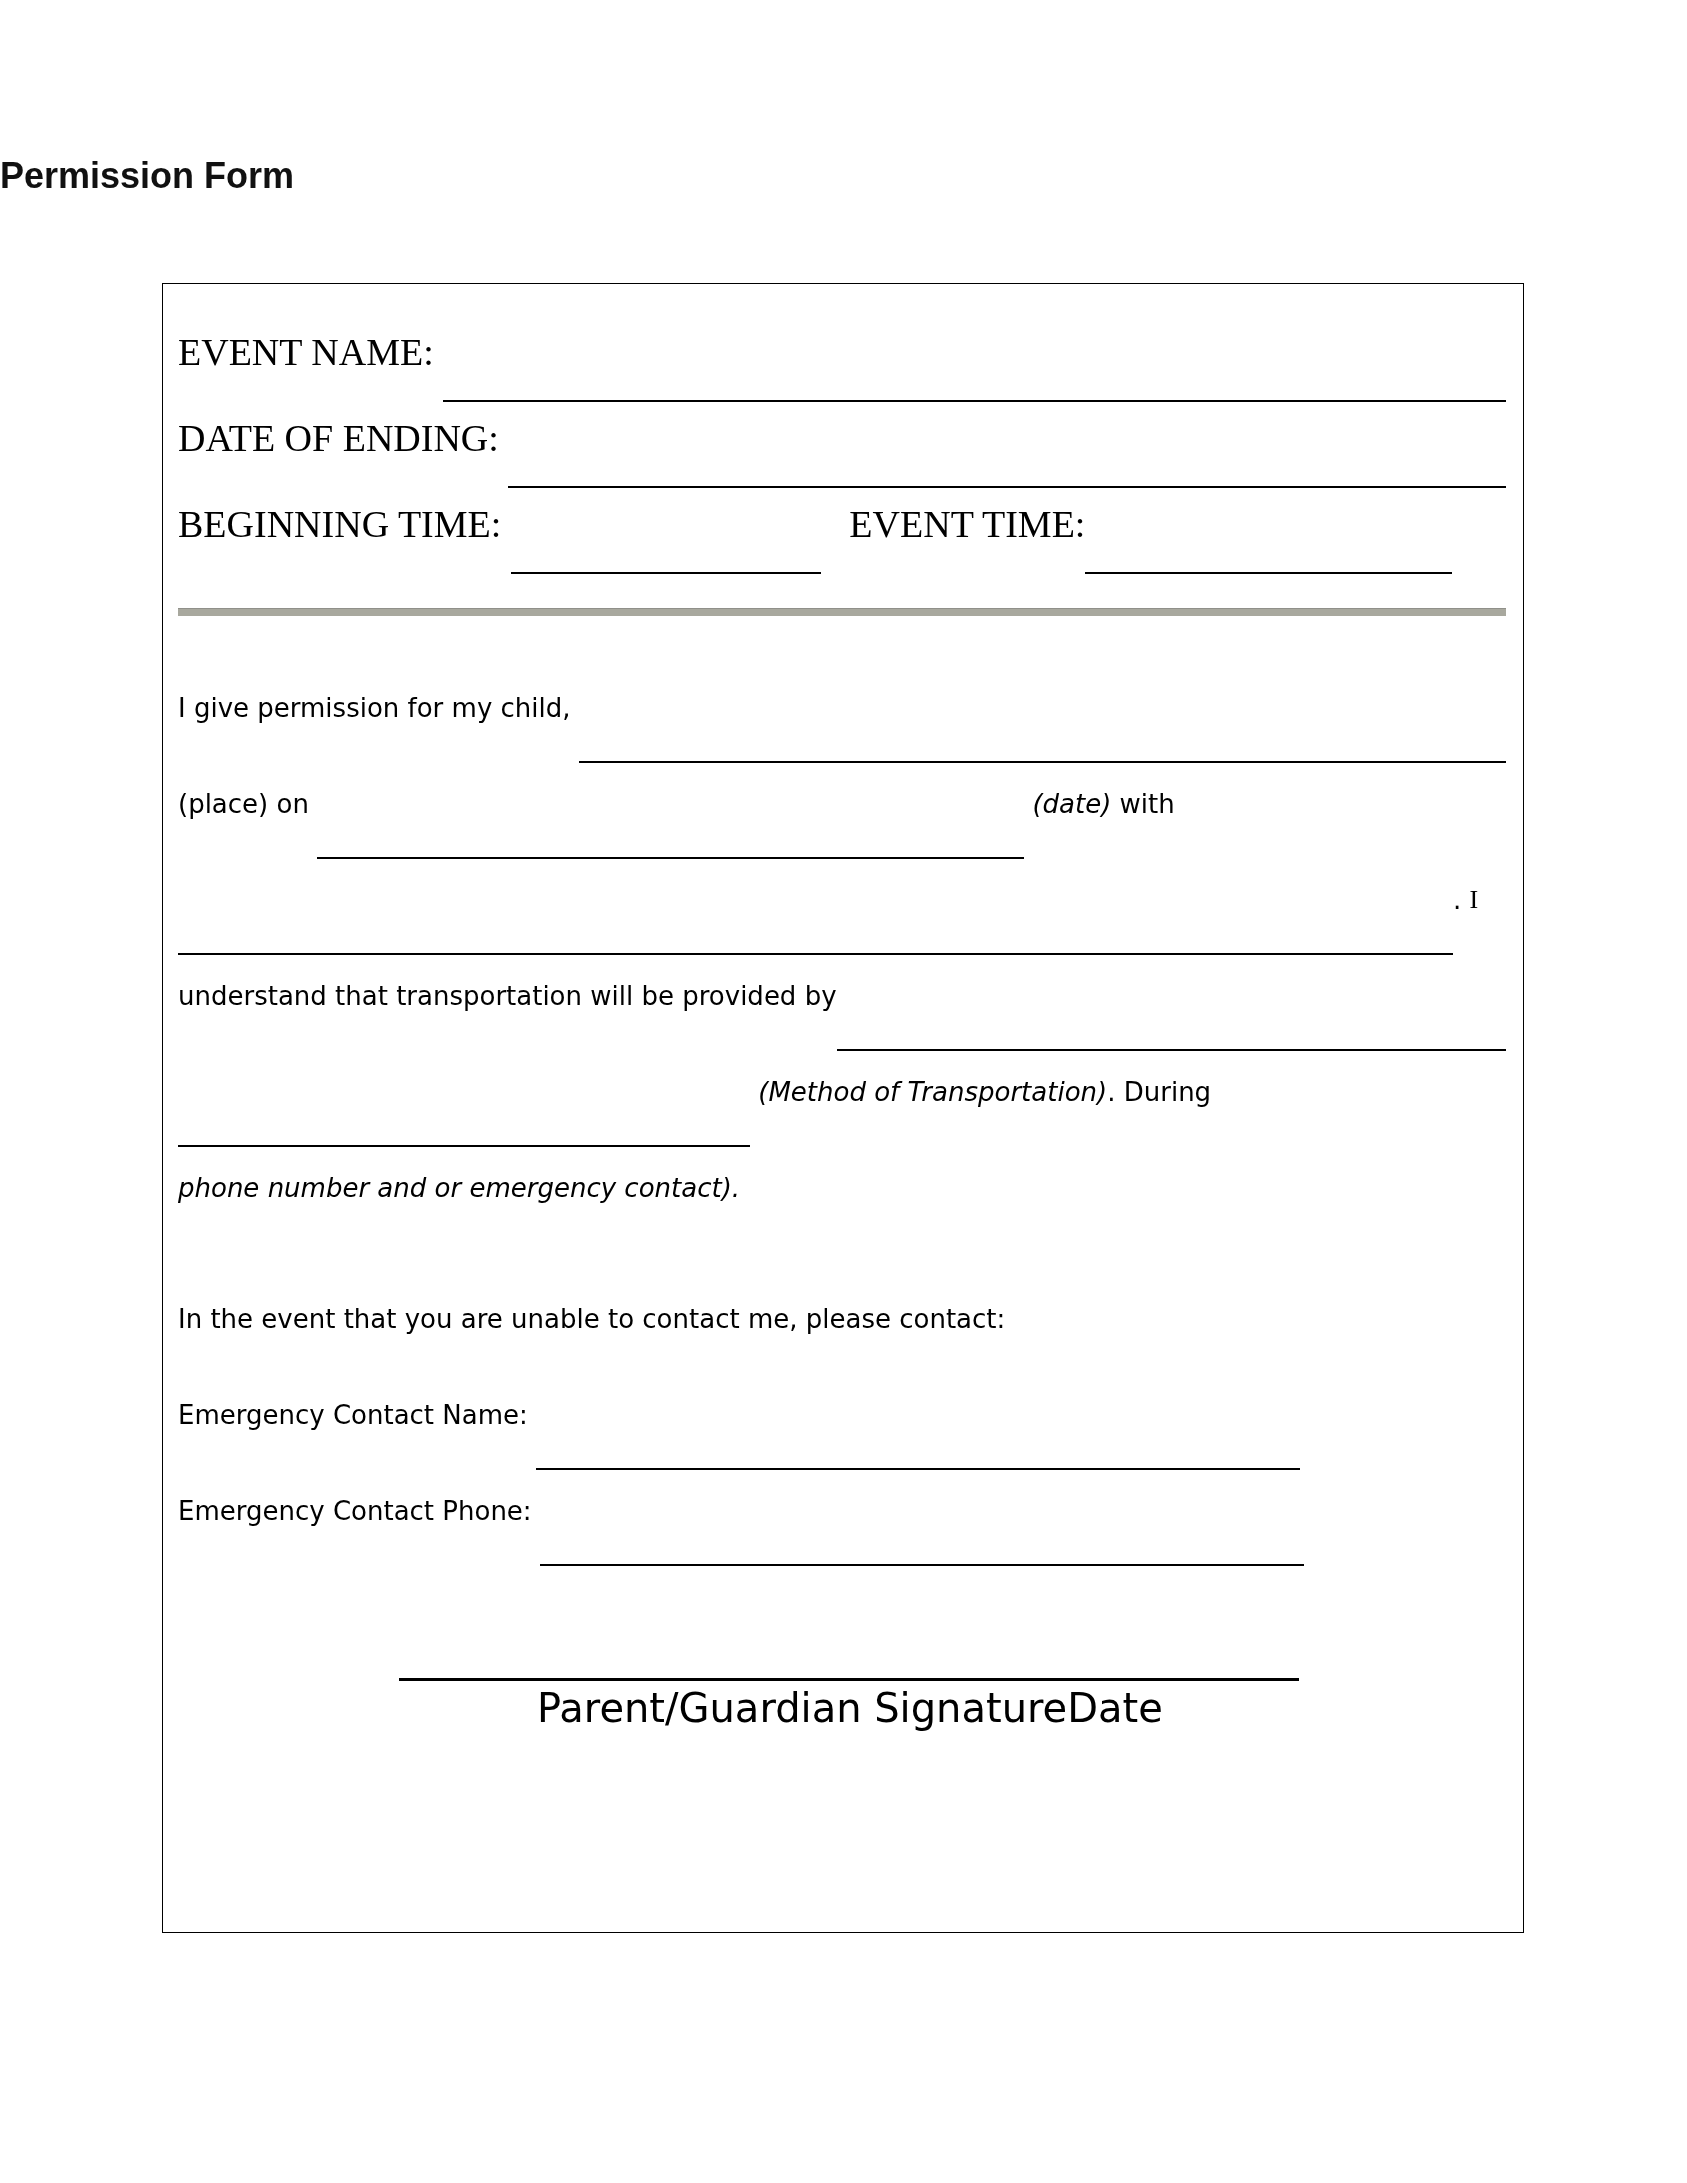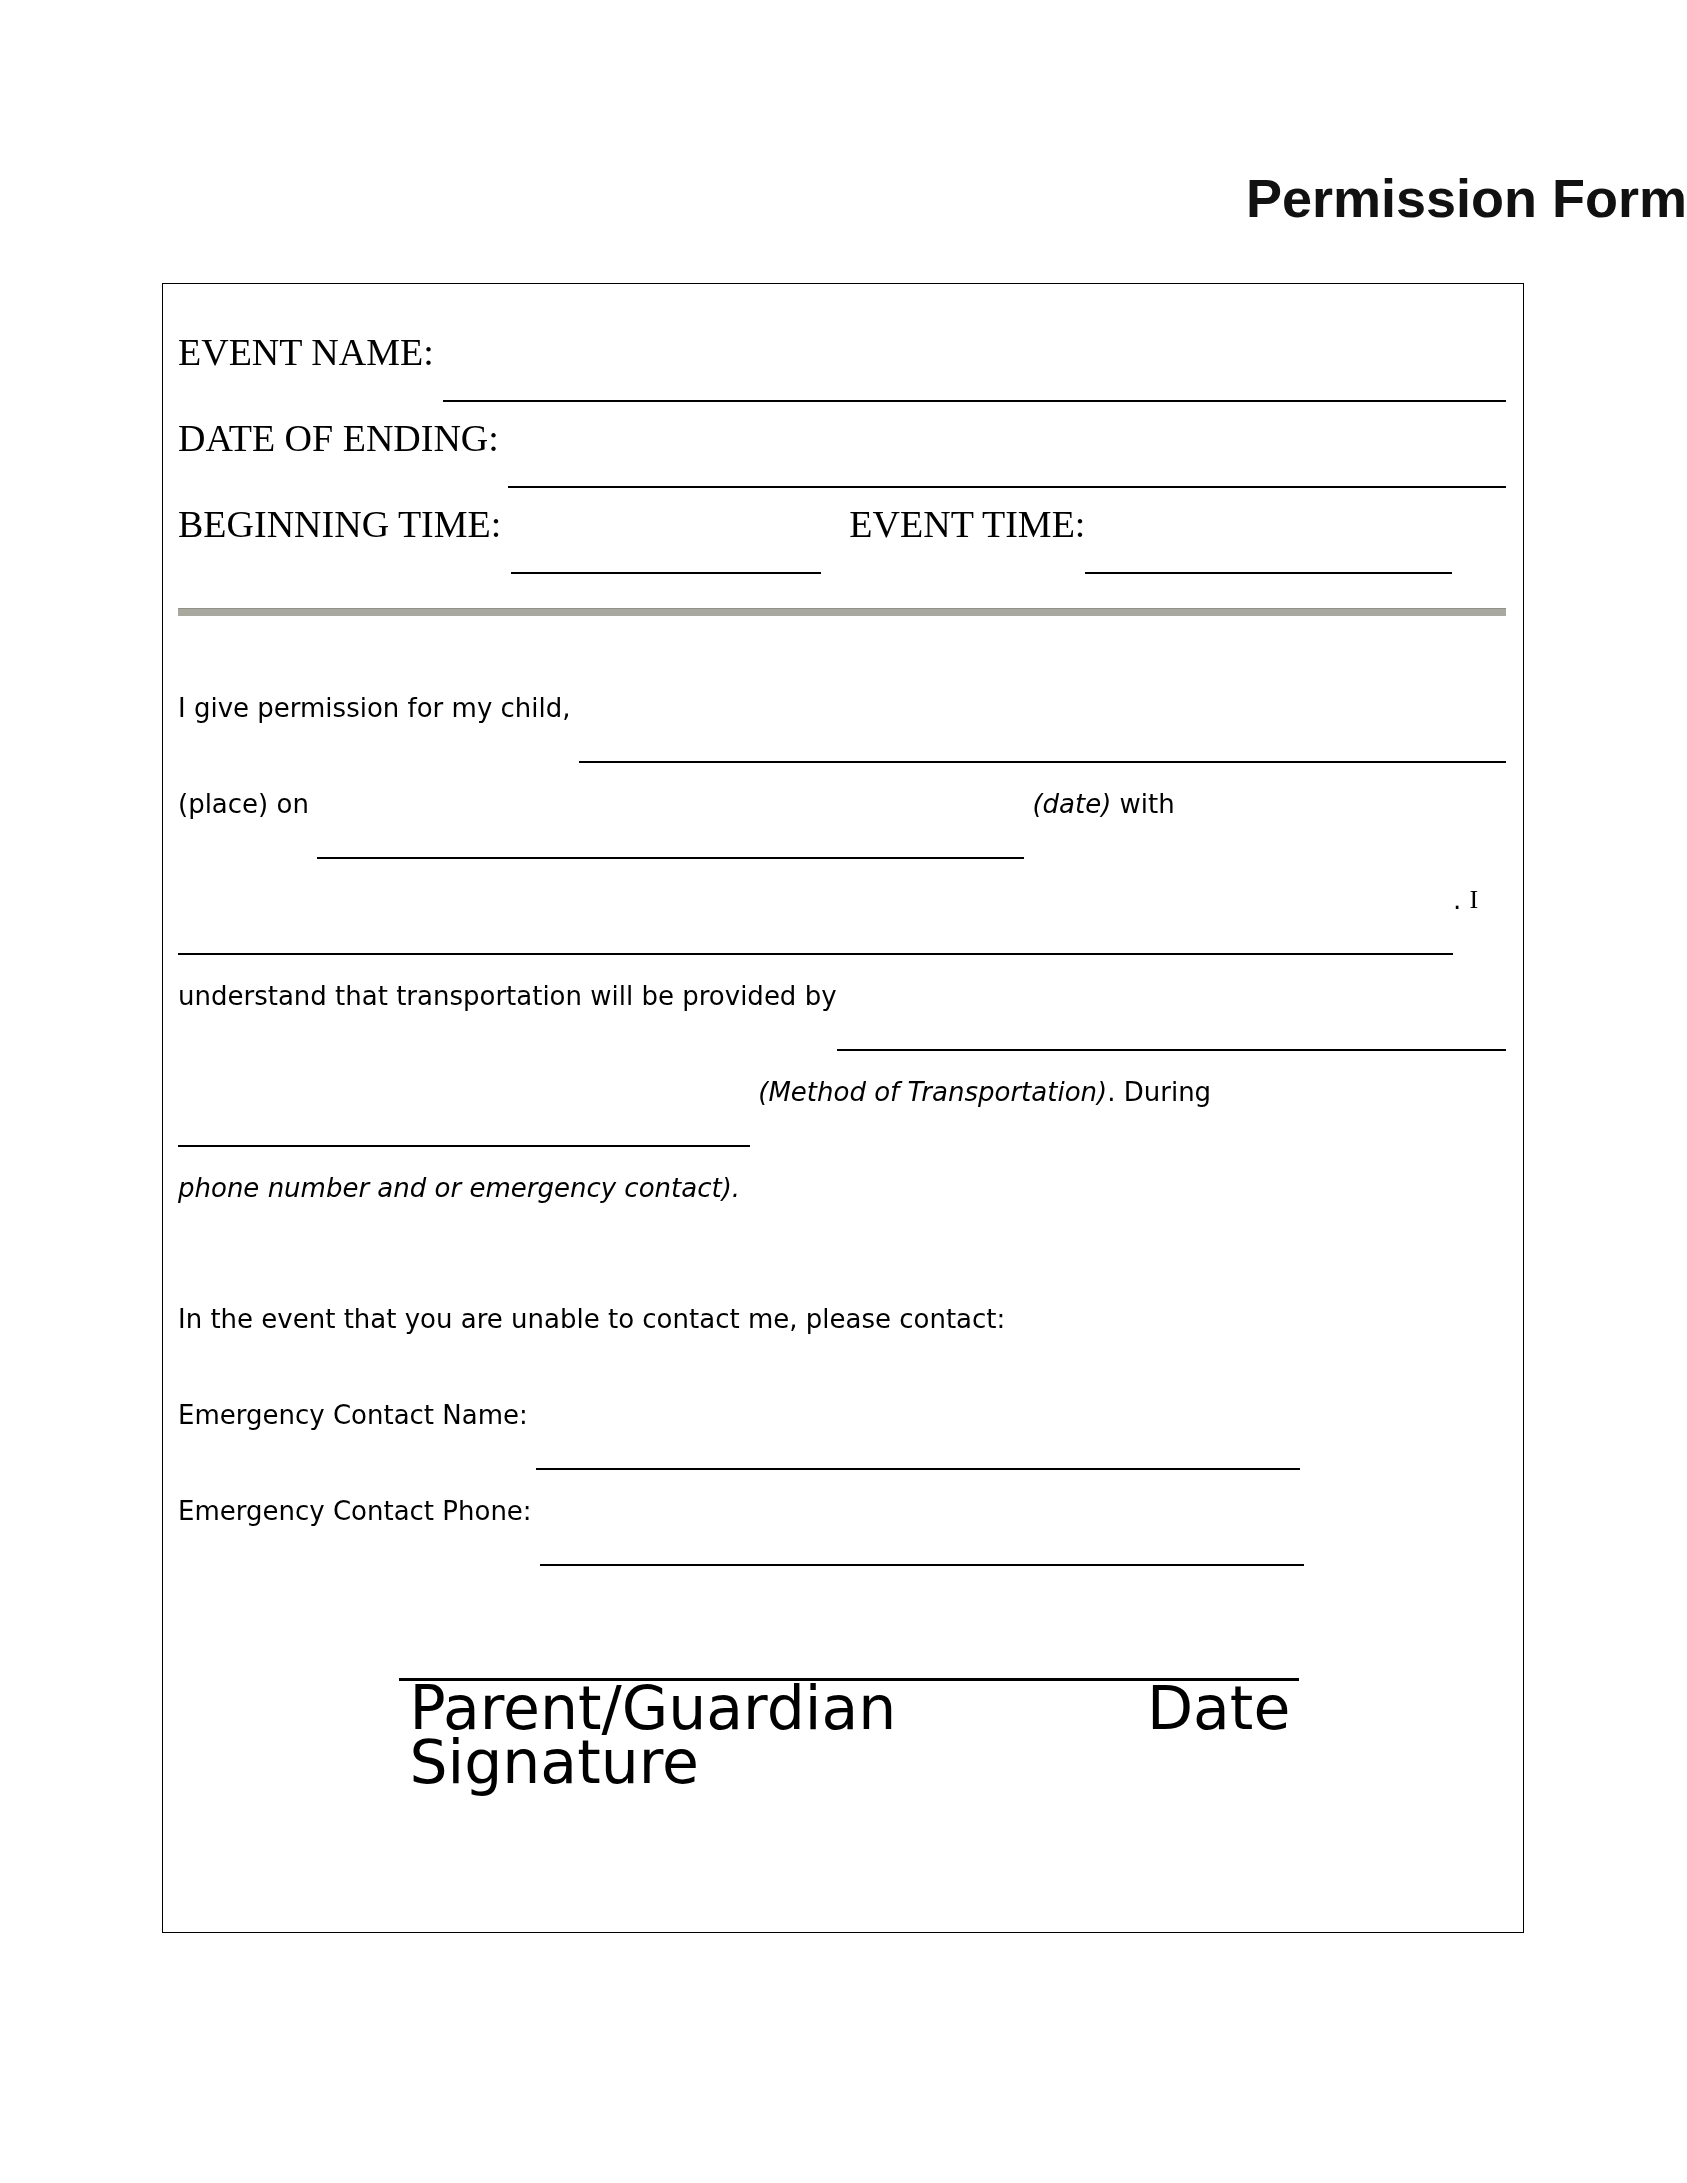--- a/index.html
+++ b/index.html
@@ -10,28 +10,28 @@
   }
   .page {
     position:relative;
     width:1687px;
     height:2184px;
     background:#ffffff;
     overflow:hidden;
   }
   .title {
     position:absolute;
-    top:167px;
+    top:155px;
     left:0;
     width:100%;
     margin:0;
-    text-align:right;
+    text-align:left;
     font-family:"Liberation Sans", sans-serif;
     font-weight:bold;
-    font-size:54px;
+    font-size:36px;
     letter-spacing:0px;
     color:#111111;
   }
   .box {
     position:absolute;
     left:162px;
     top:283px;
     width:1362px;
     height:1650px;
     border:1.7px solid #000000;
@@ -92,21 +92,21 @@
     height:0;
     border-top:3.5px solid #000000;
   }
   .sig-labels {
     margin-left:221px;
     width:900px;
     box-sizing:border-box;
     padding:0 8.7px 0 10.5px;
     display:flex;
     justify-content:center;
-    font-size:60px;
+    font-size:40px;
     line-height:54px;
   }
 </style>
 </head>
 <body style="background: rgb(255, 255, 255);">
 
 <div class="page" data-name="permission-form-page">
 
   <h1 class="title" data-name="form-title">Permission Form</h1>
 

